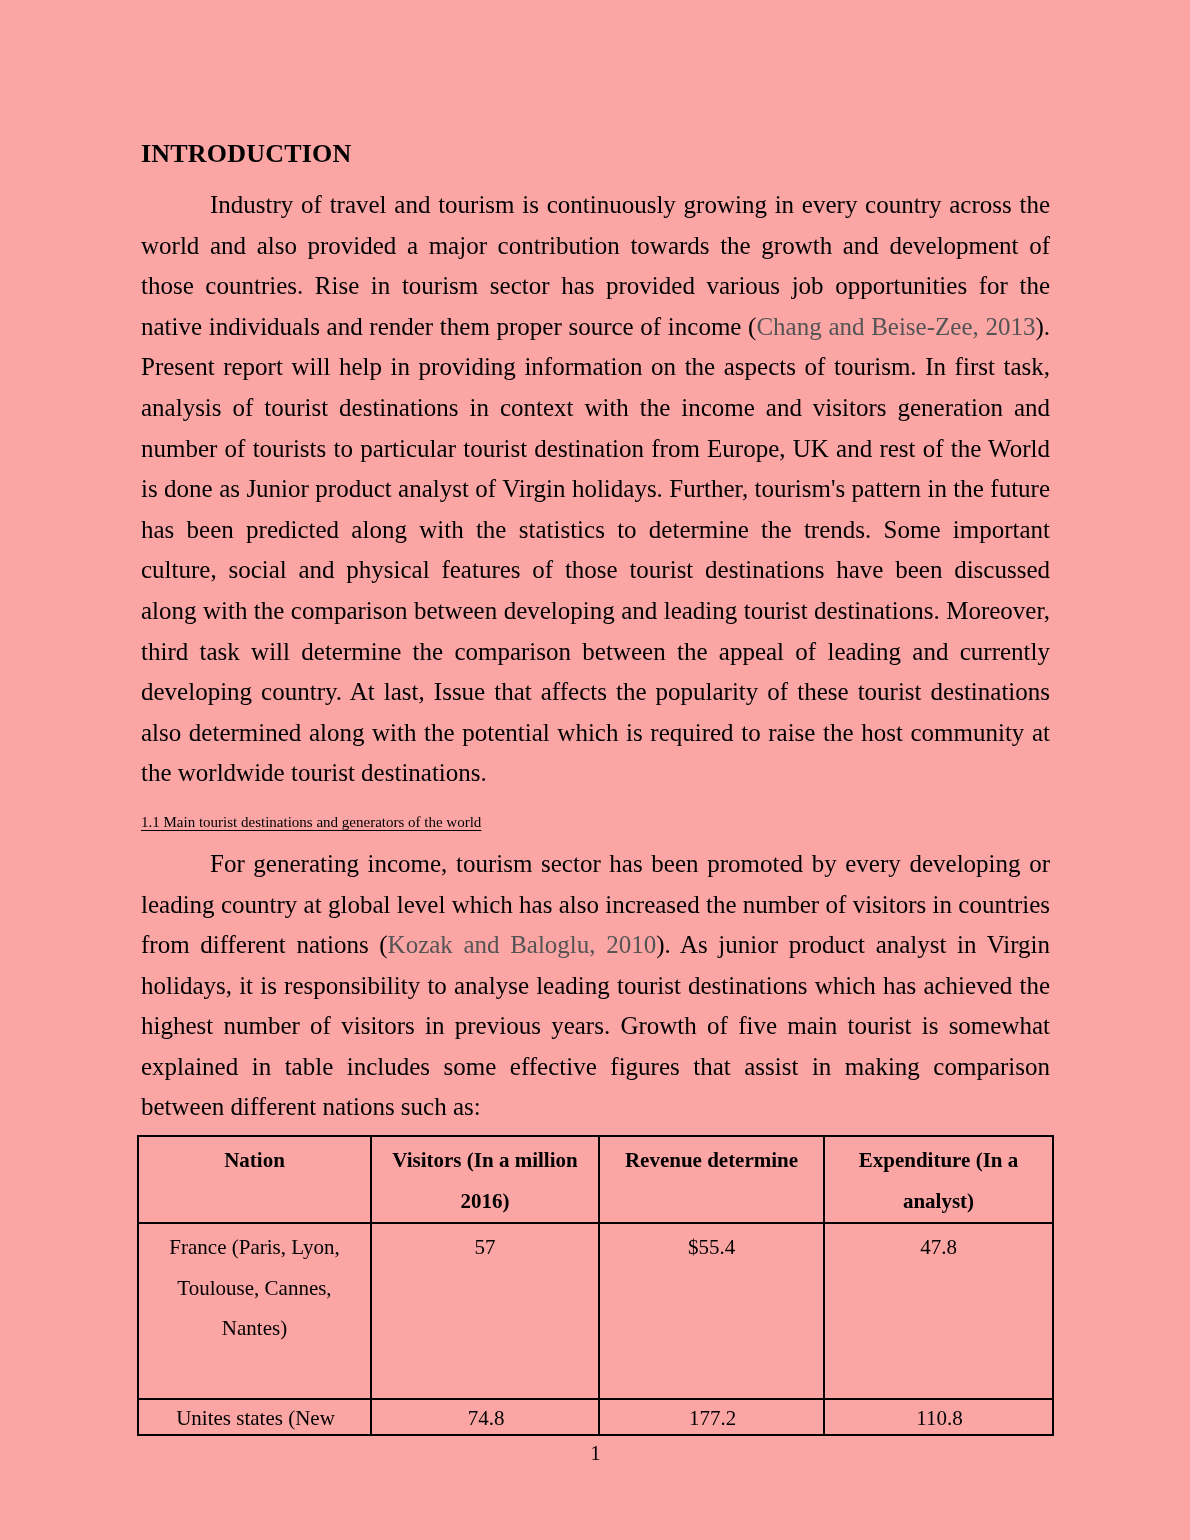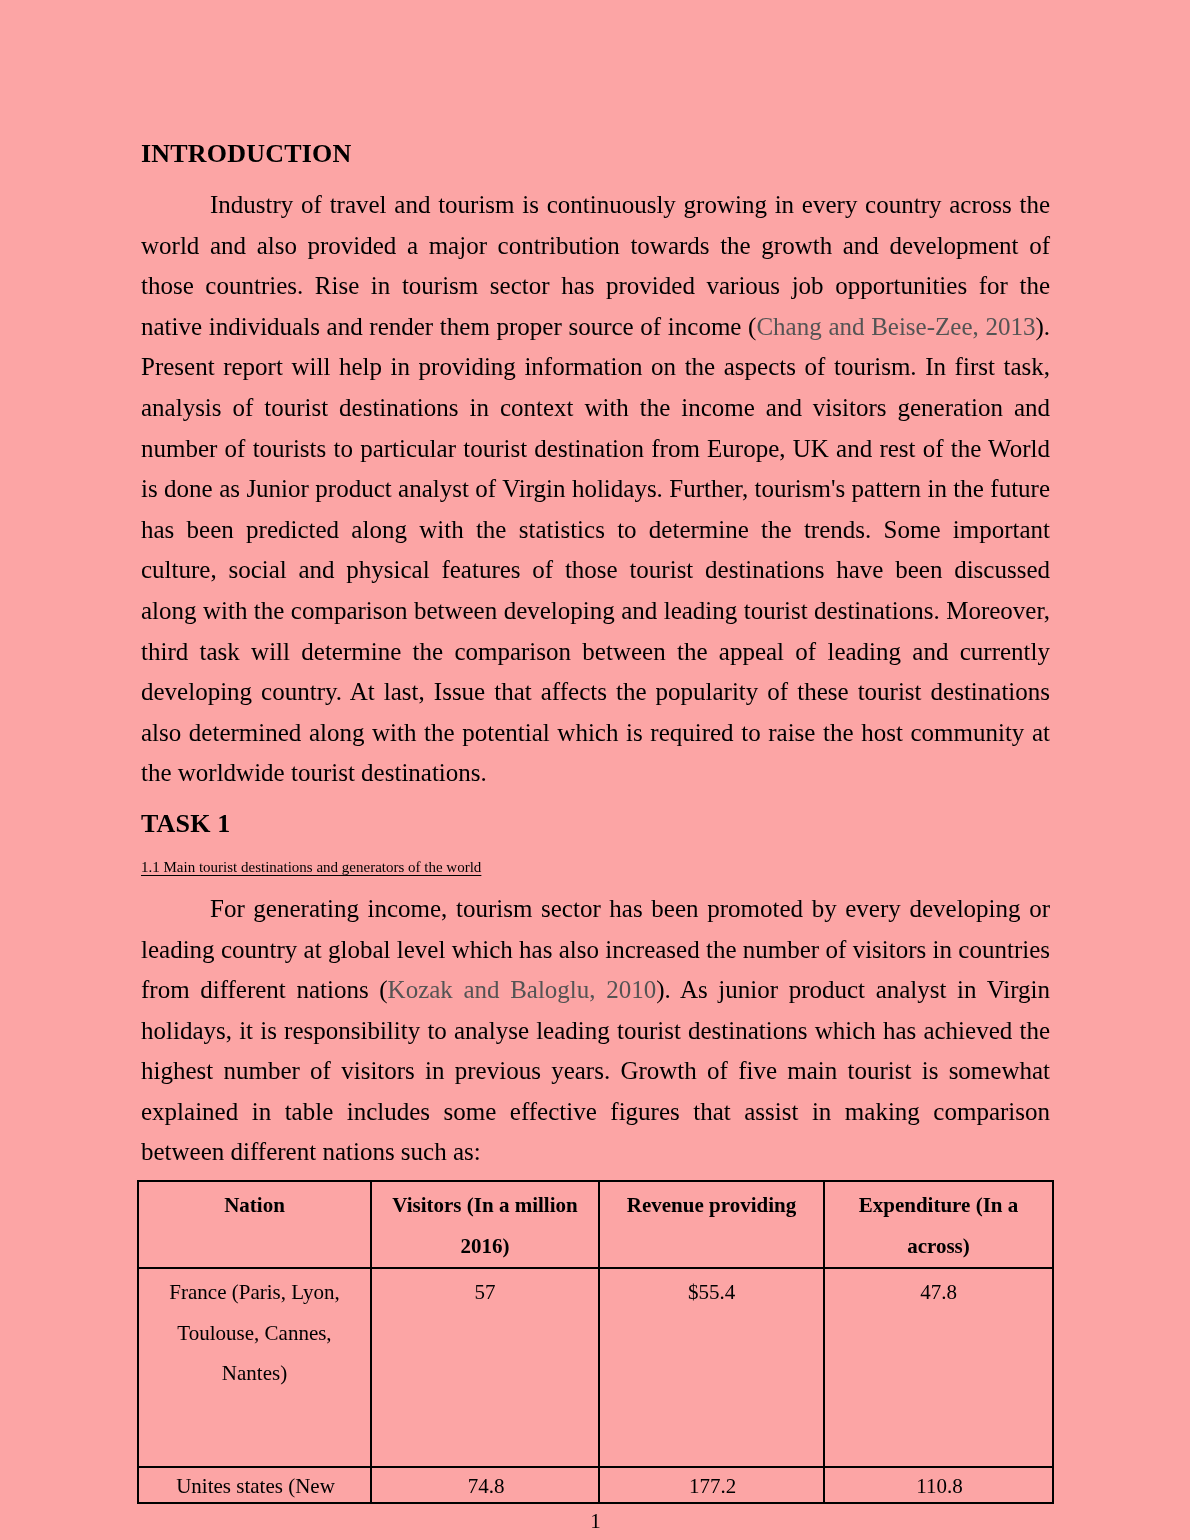--- a/index.html
+++ b/index.html
@@ -58,59 +58,58 @@
     vertical-align: top;
     padding: 3px 6px 0 6px;
     overflow: hidden;
   }
   table.data-table th { font-weight: bold; }
   .col-1 { width: 233px; }
   .col-2 { width: 228px; }
   .col-3 { width: 225px; }
   .col-4 { width: 229px; }
   tr.row-header    { height: 87px; padding-left: 34px; }
-  tr.row-france    { height: 199px; padding-left: 28px; }
+  tr.row-france    { height: 176px; padding-left: 28px; }
   tr.row-us        { height: 34px; }
   tr.row-us td     { line-height: 31px; padding-left: 8px; }
   .page-number {
     margin-top: 4px;
     text-align: center;
     font-size: 21px;
     line-height: 27px;
   }
 </style>
 </head>
 <body>
 
 <div class="page">
   <div class="doc">
 
     <div class="h-major">INTRODUCTION</div>
 
     <p class="body-par par-1"><span>Industry of travel and tourism is continuously growing in every country across the world and also provided a major contribution towards the growth and development of those countries. Rise in tourism sector has provided various job opportunities for the native individuals and render them proper source of income (</span><span class="citation">Chang and Beise-Zee, 2013</span><span>). Present report will help in providing information on the aspects of tourism. In first task, analysis of tourist destinations in context with the income and visitors generation and number of tourists to particular tourist destination from Europe, UK and rest of the World is done as Junior product analyst of Virgin holidays. Further, tourism's pattern in the future has been predicted along with the statistics to determine the trends. Some important culture, social and physical features of those tourist destinations have been discussed along with the comparison between developing and leading tourist destinations. Moreover, third task will determine the comparison between the appeal of leading and currently developing country. At last, Issue that affects the popularity of these tourist destinations also determined along with the potential which is required to raise the host community at the worldwide tourist destinations.</span></p>
 
-    <div class="h-major task-heading">TASK 1</div>
 
     <div class="h-sub">1.1 Main tourist destinations and generators of the world</div>
 
     <p class="body-par par-2"><span>For generating income, tourism sector has been promoted by every developing or leading country at global level which has also increased the number of visitors in countries from different nations (</span><span class="citation">Kozak and Baloglu, 2010</span><span>). As junior product analyst in Virgin holidays, it is responsibility to analyse leading tourist destinations which has achieved the highest number of visitors in previous years. Growth of five main tourist is somewhat explained in table includes some effective figures that assist in making comparison between different nations such as:</span></p>
 
     <table class="data-table">
       <colgroup>
         <col class="col-1">
           <col class="col-2">
           <col class="col-3">
           <col class="col-4">
       </colgroup>
       <thead>
         <tr class="row-header">
           <th>Nation</th>
           <th>Visitors (In a million 2016)</th>
-          <th>Revenue providing</th>
-          <th>Expenditure (In a across)</th>
+          <th>Revenue determine</th>
+          <th>Expenditure (In a analyst)</th>
         </tr>
       </thead>
       <tbody>
         <tr class="row-france">
           <td>France (Paris, Lyon, Toulouse, Cannes, Nantes)</td>
           <td>57</td>
           <td>$55.4</td>
           <td>47.8</td>
         </tr>
         <tr class="row-us">

